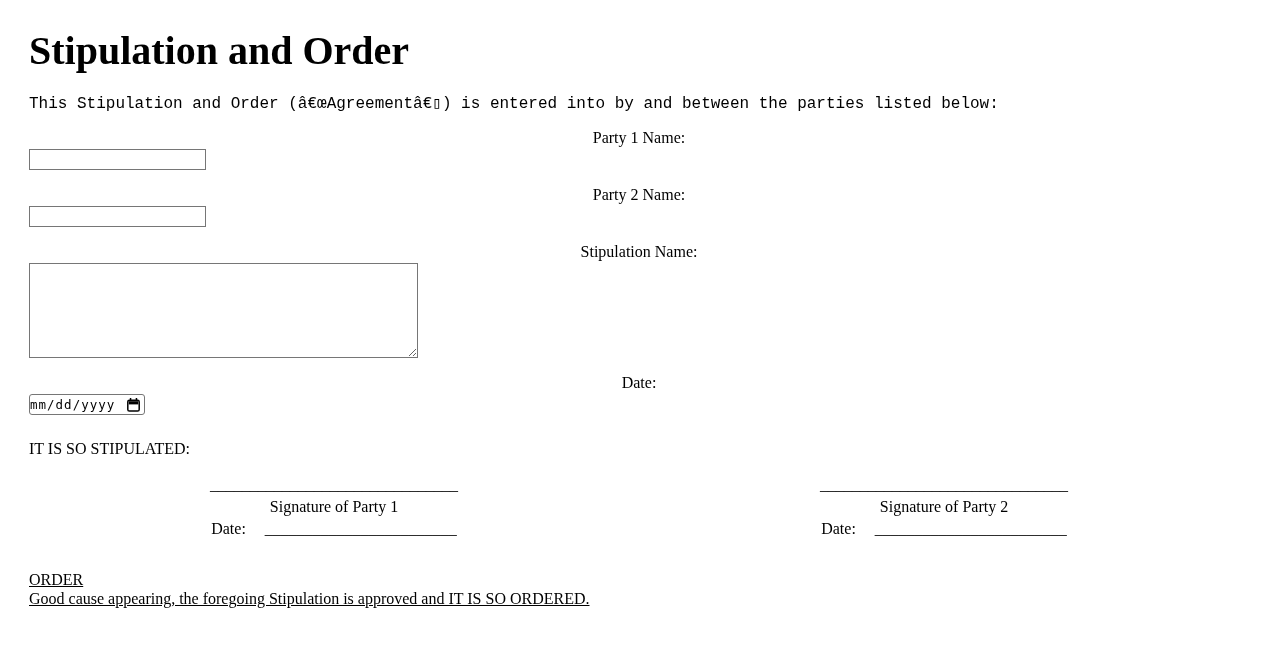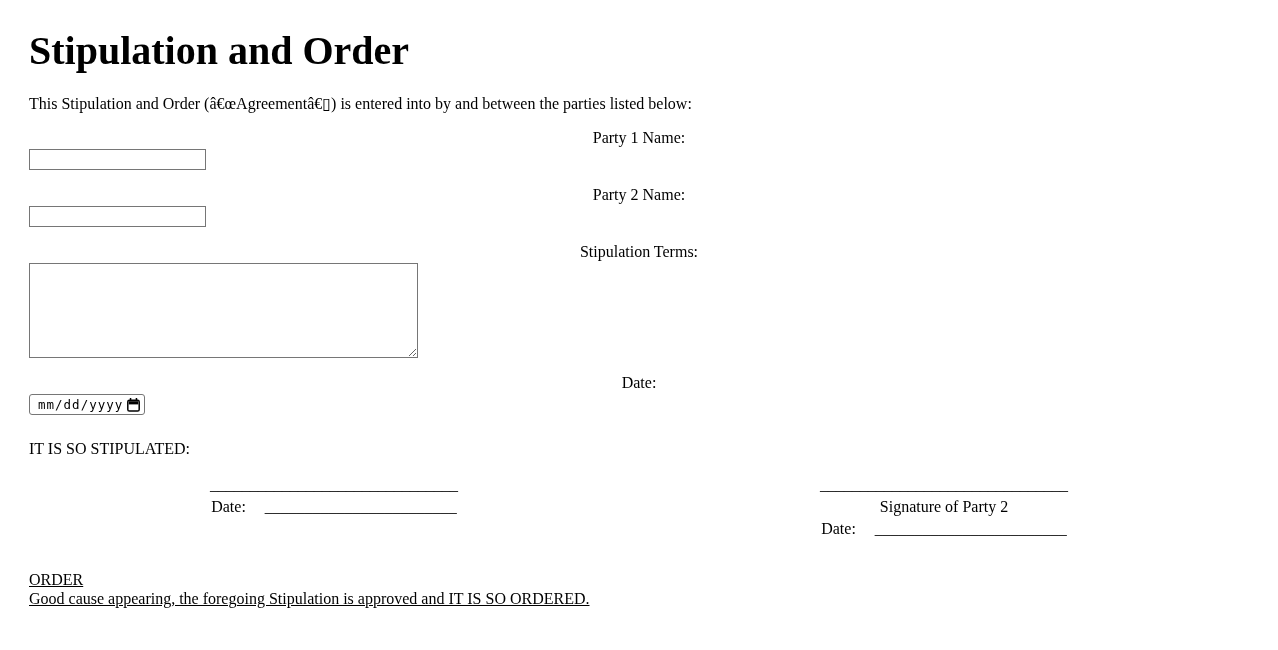--- a/index.html
+++ b/index.html
@@ -18,20 +18,21 @@
   }
   h1.page-title {
     font-size: 40px;
     font-weight: bold;
     margin: 0 0 21px 0;
     line-height: 1.15;
   }
   .intro {
     margin: 16px 0 16px 0;
     line-height: 1.15;
+    font-family: Liberation Mono, monospace;
   }
   .form-group {
     margin: 0 0 16px 0;
   }
   .form-group .field-label {
     display: block;
     line-height: 18px;
     text-align: center;
   }
   input.text-field {
@@ -59,21 +60,21 @@
     color: #000000;
     resize: both;
   }
   .date-input {
     display: inline-flex;
     align-items: center;
     justify-content: space-between;
     width: 116px;
     height: 21px;
     margin: 2px 0 0 0;
-    padding: 0 4px 0 8px;
+    padding: 0 4px 0 0;
     border: 1px solid #767676;
     border-radius: 3px;
     background: #ffffff;
     cursor: text;
   }
   .date-text {
     font: 12.5px "DejaVu Sans Mono", monospace;
     letter-spacing: 1px;
     color: #000000;
     white-space: nowrap;
@@ -120,21 +121,21 @@
   <label class="field-label">Party 1 Name:</label>
   <input class="text-field" type="text" value="" style="">
 </div>
 
 <div class="form-group">
   <label class="field-label">Party 2 Name:</label>
   <input class="text-field" type="text" value="" style="">
 </div>
 
 <div class="form-group">
-  <label class="field-label">Stipulation Terms:</label>
+  <label class="field-label">Stipulation Name:</label>
   <textarea class="terms-field" style=""></textarea>
 </div>
 
 <div class="form-group">
   <label class="field-label">Date:</label>
   <div class="date-input">
     <span class="date-text">mm/dd/yyyy</span>
     <svg class="calendar-icon" width="13" height="14" viewBox="0 0 13 14">
       <rect x="0.8" y="2.2" width="11.4" height="10.8" rx="1.6" fill="none" stroke="#000000" stroke-width="1.5"></rect>
       <rect x="1.8" y="3.2" width="9.4" height="3.2" fill="#000000"></rect>
@@ -142,20 +143,21 @@
       <rect x="8.7" y="0" width="1.5" height="2.6" fill="#000000"></rect>
     </svg>
   </div>
 </div>
 
 <p class="so-stipulated">IT IS SO STIPULATED:</p>
 
 <div class="signature-row">
   <div class="sig-col">
     <div class="sig-line">_______________________________</div>
+    <div class="sig-label">Signature of Party 1</div>
     <div class="sig-date-row"><span>Date:</span><span class="sig-date-line">________________________</span></div>
   </div>
   <div class="sig-col">
     <div class="sig-line">_______________________________</div>
     <div class="sig-label">Signature of Party 2</div>
     <div class="sig-date-row"><span>Date:</span><span class="sig-date-line">________________________</span></div>
   </div>
 </div>
 
 <div class="order-section">

